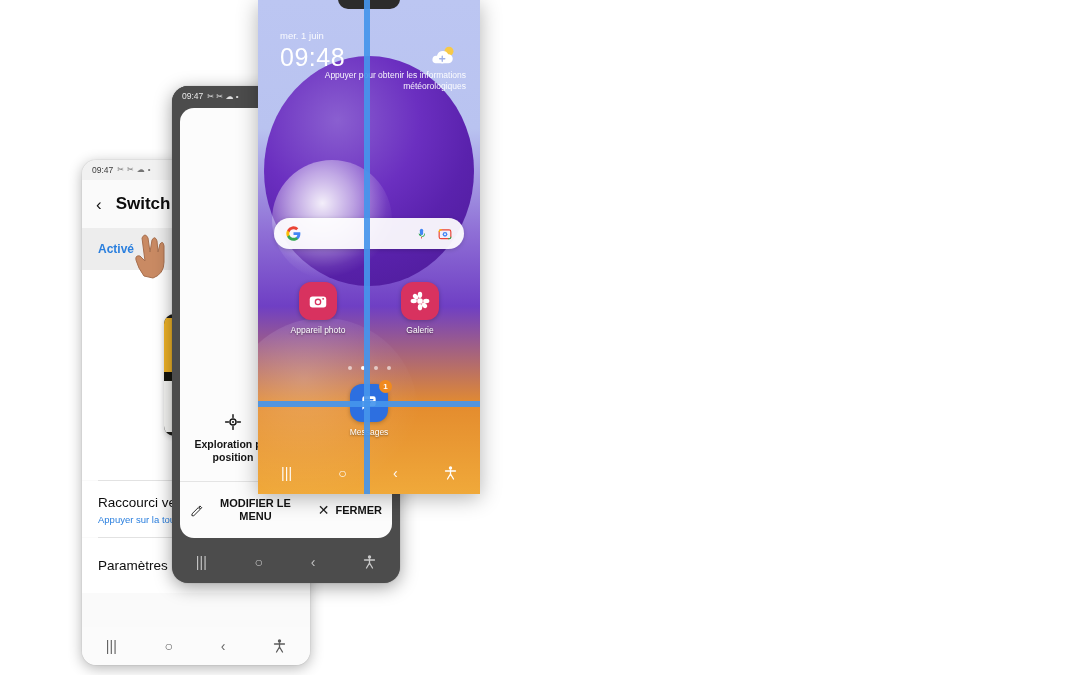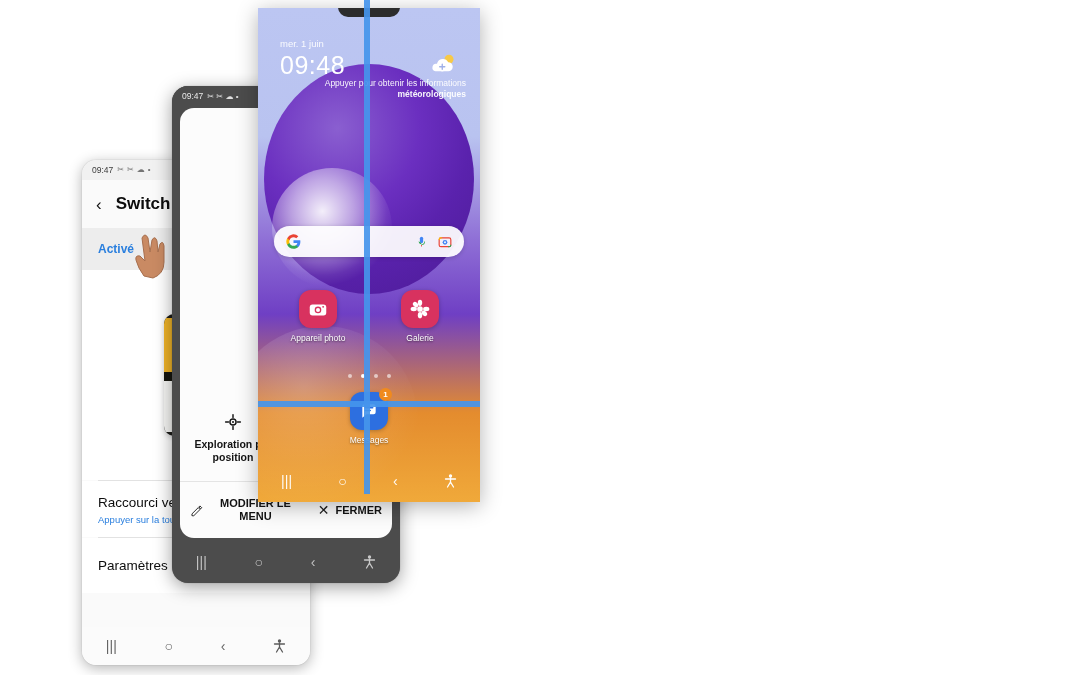--- a/index.html
+++ b/index.html
@@ -105,21 +105,21 @@
   #shot-menu .act { display:flex; align-items:center; gap:6px;text-align:center; }
   #shot-menu .act .glyph { font-size:14px; color:#1b1b1b; }
   #shot-menu .act .lbl { font-size:11px; font-weight:bold; color:#131313; line-height:1.18; }
   #shot-menu .navbar {
     position:absolute; left:0; right:0; bottom:0; height:42px;
     display:flex; align-items:center; justify-content:space-around; color:#c9c9c9;
   }
 
   
   #shot-home {
-    left: 258px; top: 8px; width: 222px; height: 494px;
+    left: 258px; top: 0px; width: 222px; height: 494px;
     background: linear-gradient(180deg,#bcc6f2 0%,#b9c3f0 26%,#8f6fd6 47%,#6f3fc4 62%,#e48c2e 82%,#f0a93a 100%);
     box-shadow: 0 4px 20px rgba(0,0,0,.30);
   }
   #shot-home .ball {
     position:absolute; left:6px; top:56px; width:210px; height:230px;
     border-radius:50%;
     background: radial-gradient(circle at 35% 28%, #8a5fd0 0%, #6b2fc0 38%, #5a22ad 62%, #4c1b96 100%);
     filter: blur(0.3px);
   }
   #shot-home .ball-hi {
@@ -139,21 +139,21 @@
   #shot-home .clockblock { position:absolute; left:22px; top:30px; color:#fff; }
   #shot-home .cb-date { font-size:9.5px; opacity:.92; }
   #shot-home .cb-time { font-size:25px; font-weight:300; letter-spacing:.5px; margin-top:2px; }
   #shot-home .weather-ico {
     position:absolute; right:22px; top:44px; width:30px; height:22px;
   }
   #shot-home .weather-txt {
     position:absolute; right:14px; top:70px; width:150px; text-align:right;
     font-size:8.5px; line-height:1.35; color:#ffffff; opacity:.95;
   }
-  #shot-home .weather-txt b { font-weight:bold;margin-top:45px; }
+  #shot-home .weather-txt b { font-weight:normal;margin-top:45px; }
   #shot-home .searchbar {
     position:absolute; left:16px; right:16px; top:218px; height:31px;
     background:rgba(255,255,255,.93); border-radius:16px;
     display:flex; align-items:center; padding:0 12px;
     box-shadow:0 1px 4px rgba(0,0,0,.18);
   }
   #shot-home .searchbar .sp { flex:1; }
   #shot-home .approw {
     position:absolute; left:0; right:0; top:282px;
     display:flex; justify-content:center; gap:38px;

